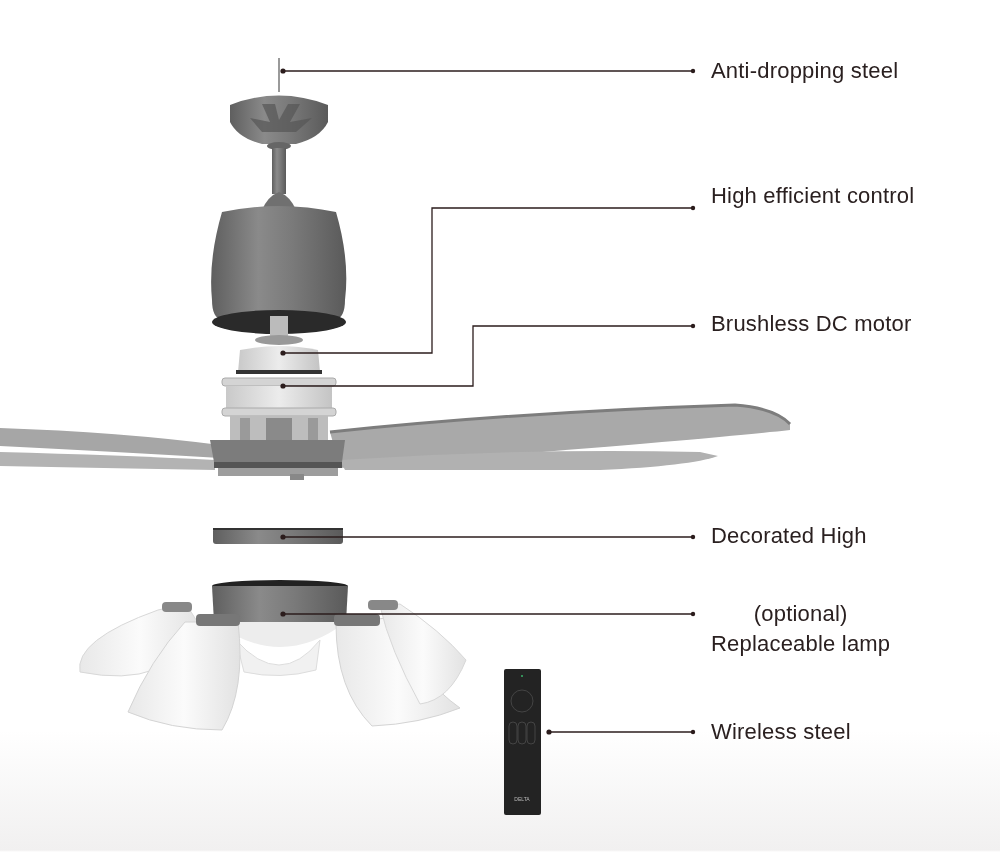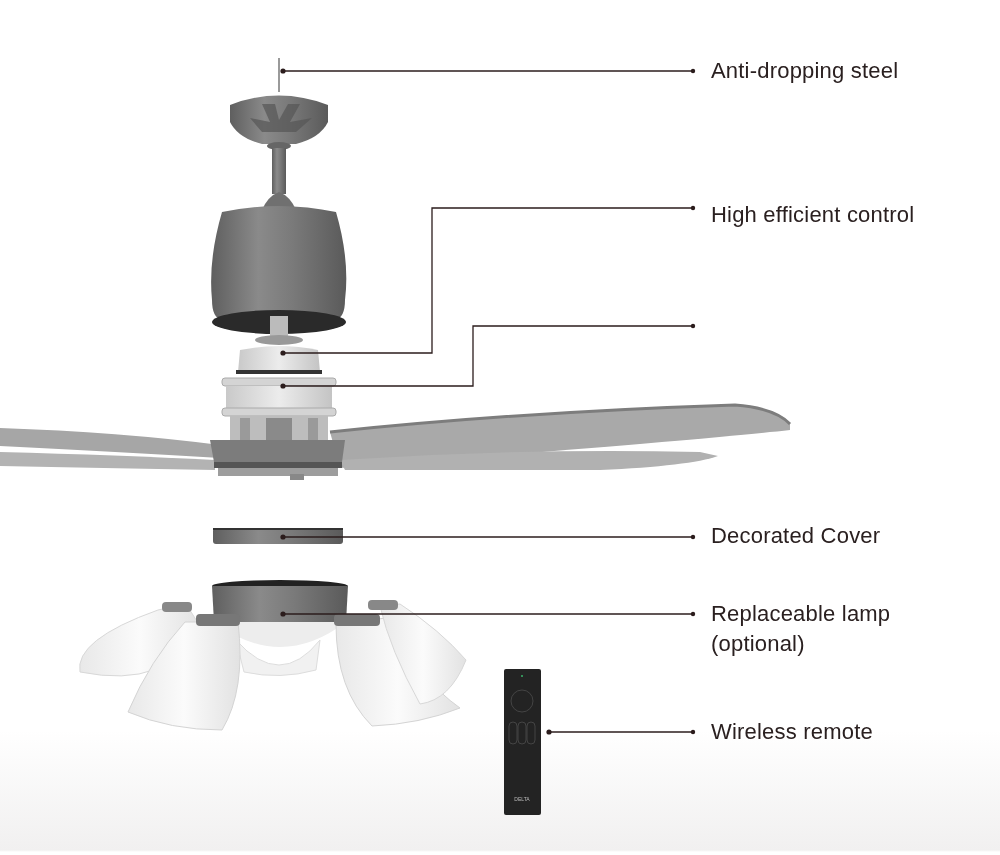--- a/index.html
+++ b/index.html
@@ -2,21 +2,21 @@
 <html><head>
 <meta charset="utf-8">
 <style>
   html, body { margin:0; padding:0; }
   body {
     width:1000px; height:855px; overflow:hidden; position:relative;
     background: linear-gradient(to bottom, #ffffff 0px, #ffffff 730px, #f1f0f0 850px, #ffffff 852px);
     font-family: "Liberation Sans", "DejaVu Sans", sans-serif;
     color:#2a1f1f;
   }
-  .stage { position:absolute; left:0; top:0; width:1000px; height:855px; }
+  .stage { position:absolute; left:0; top:0; width:1000px; height:855px;text-align:center; }
   svg.art { position:absolute; left:0; top:0; }
   .label {
     position:absolute; left:711px;
     font-size:22px; line-height:30px; color:#2a2020;
     letter-spacing:0.2px;
   }
 </style>
 </head>
 <body>
 
@@ -144,26 +144,29 @@
       <circle cx="283" cy="614" r="2.6"></circle>
         <circle cx="693" cy="614" r="2.2"></circle>
       <circle cx="549" cy="732" r="2.6"></circle>
         <circle cx="693" cy="732" r="2.2"></circle>
     </g>
   </svg>
 
   <div class="label" style="top:56px">
     <div>Anti-dropping steel</div>
   </div>
-  <div class="label" style="top:200px">
+  <div class="label" style="top:181px">
     <div>High efficient control</div>
   </div>
+  <div class="label" style="top:309px">
+    <div>Brushless DC motor</div>
+  </div>
   <div class="label" style="top:521px">
-    <div>Decorated Cover</div>
+    <div>Decorated High</div>
   </div>
   <div class="label" style="top:599px">
+    <div>(optional)</div>
     <div>Replaceable lamp</div>
-    <div>(optional)</div>
   </div>
   <div class="label" style="top:717px">
-    <div>Wireless remote</div>
+    <div>Wireless steel</div>
   </div>
 </div>
 
 </body></html>

